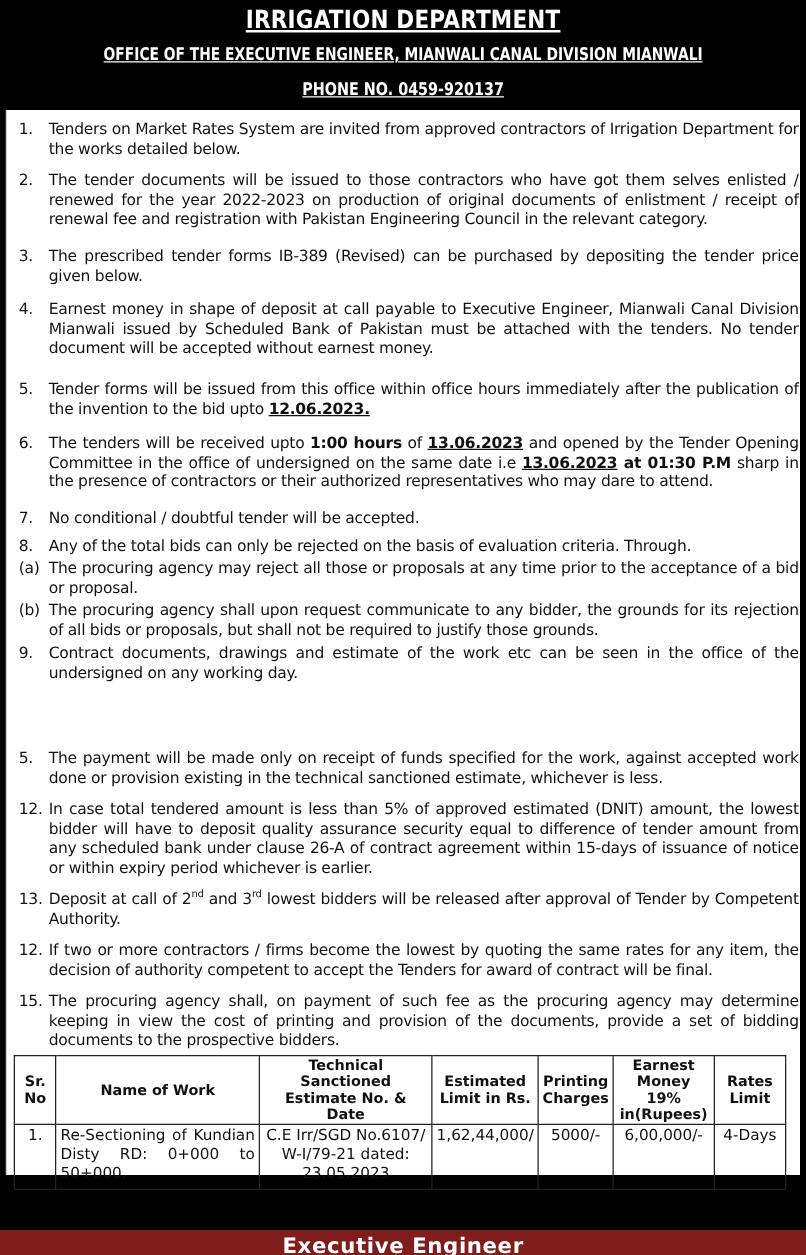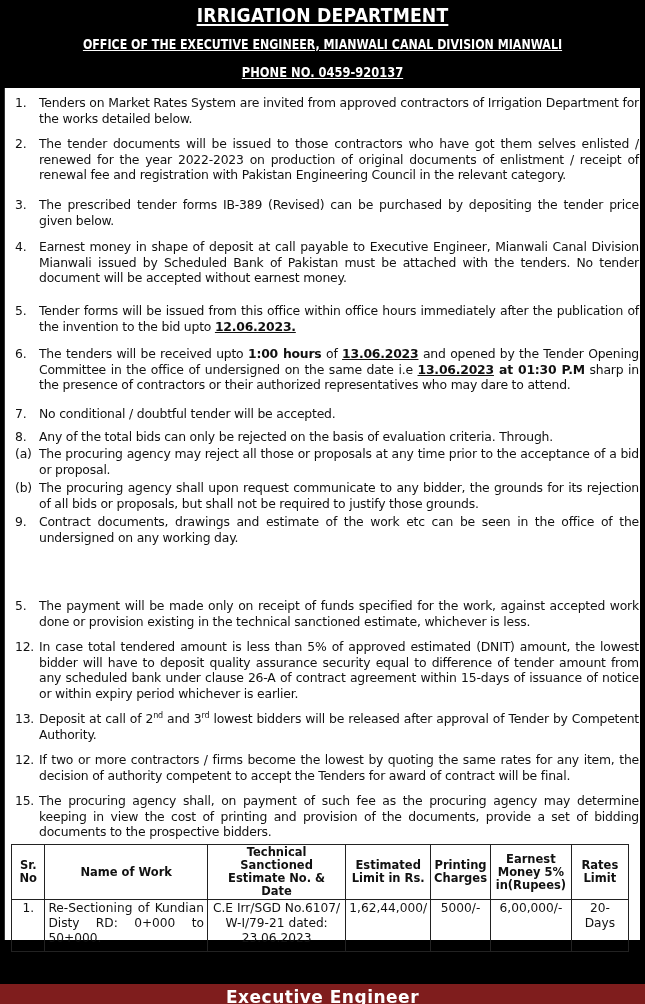--- a/index.html
+++ b/index.html
@@ -137,33 +137,33 @@
       <col style="width:81px">
       <col style="width:58px">
     </colgroup>
     <thead>
       <tr>
         <th>Sr. No</th>
         <th>Name of Work</th>
         <th>Technical Sanctioned Estimate No. &amp; Date</th>
         <th>Estimated Limit in Rs.</th>
         <th>Printing Charges</th>
-        <th>Earnest Money 5% in(Rupees)</th>
+        <th>Earnest Money 19% in(Rupees)</th>
         <th>Rates Limit</th>
       </tr>
     </thead>
     <tbody>
       <tr>
         <td class="c">1.</td>
         <td class="work">Re-Sectioning of Kundian Disty RD: 0+000 to 50+000.</td>
-        <td class="c">C.E Irr/SGD No.6107/ W-I/79-21 dated: 23.06.2023</td>
+        <td class="c">C.E Irr/SGD No.6107/ W-I/79-21 dated: 23.05.2023</td>
         <td class="c">1,62,44,000/</td>
         <td class="c">5000/-</td>
         <td class="c">6,00,000/-</td>
-        <td class="c">20-Days</td>
+        <td class="c">4-Days</td>
       </tr>
     </tbody>
   </table>
 </div>
 
 <div class="footer">
   <div class="f-line f1">Executive Engineer</div>
   <div class="f-line f2">Mianwali Canal Division</div>
   <div class="ipl">IPL-4024</div>
 </div>

